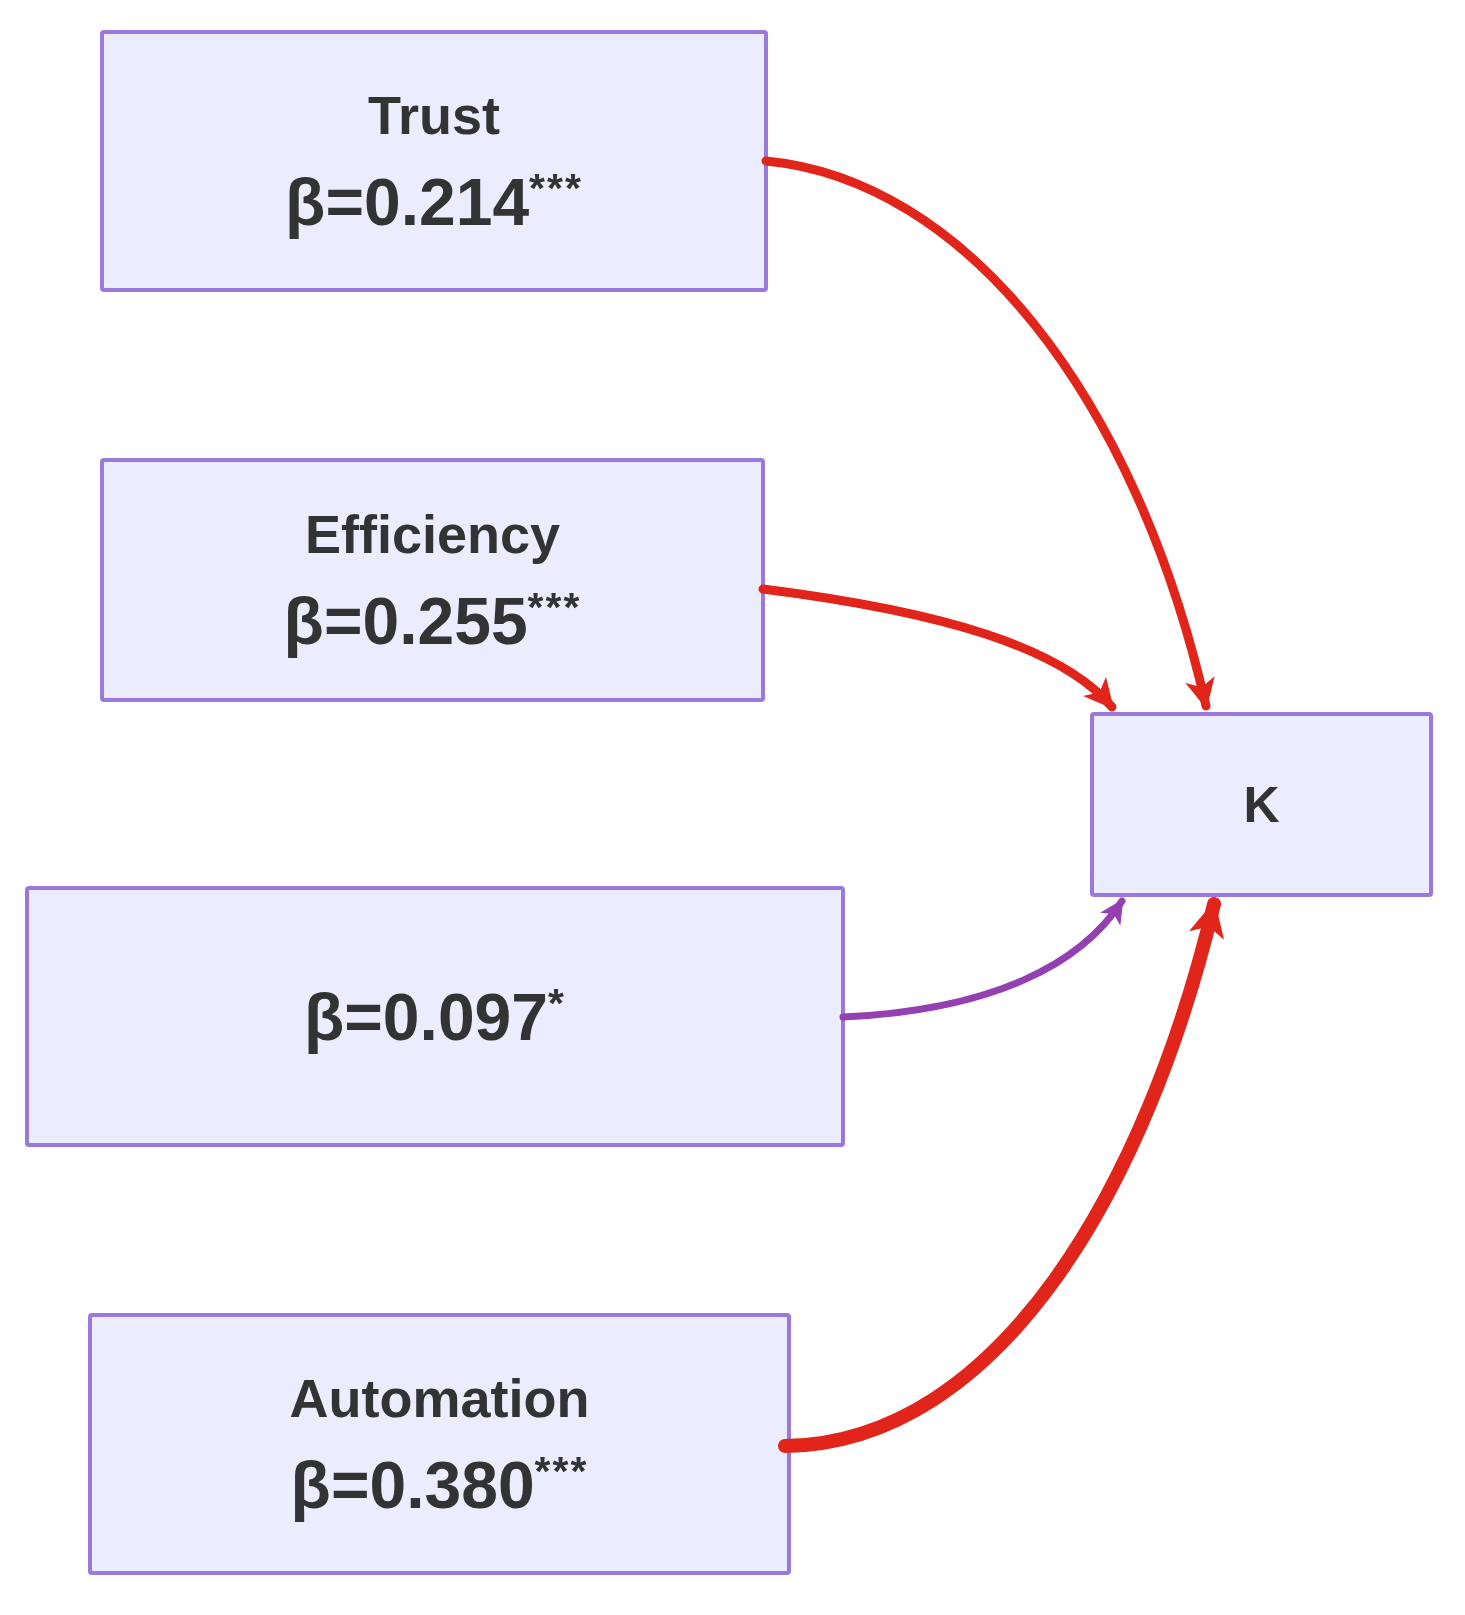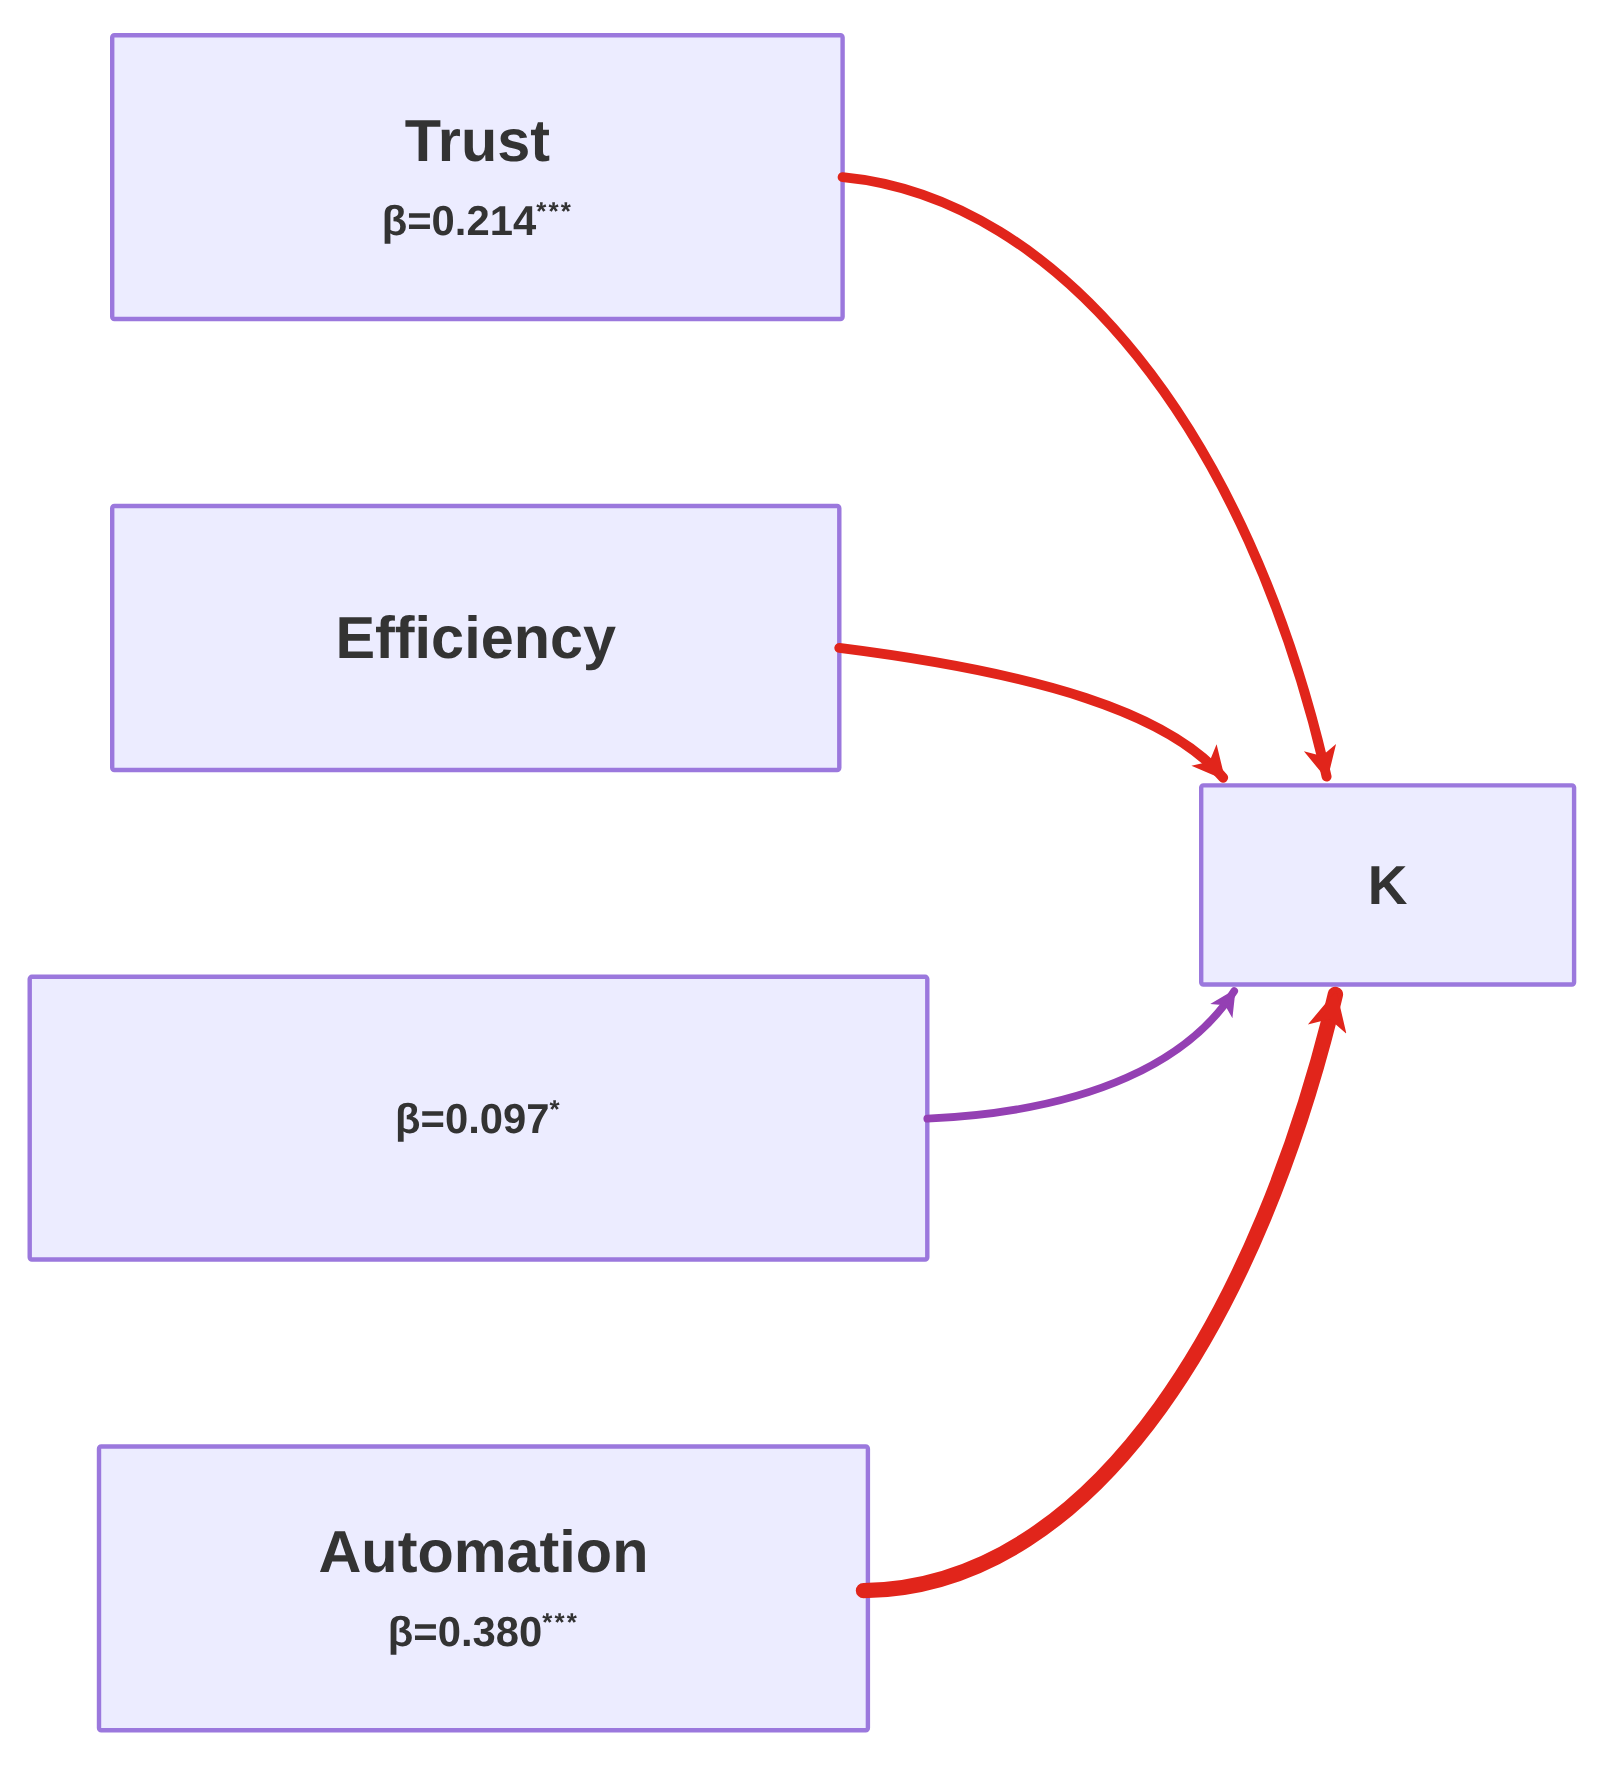--- a/index.html
+++ b/index.html
@@ -32,21 +32,21 @@
     z-index: 1;
     color: var(--text, #333333);
   }
   .node-label {
     font-size: 54px;
     font-weight: 700;
     line-height: 1;
     white-space: nowrap;
   }
   .node-beta {
-    font-size: 38px;
+    font-size: 66px;
     font-weight: 700;
     line-height: 1;
     white-space: nowrap;
   }
   .node-beta .stars {
     font-size: 0.62em;
     vertical-align: super;
     letter-spacing: 2px;
   }
   .node-k-label {
@@ -88,20 +88,21 @@
     <path d="M 785 1446 C 1000 1443, 1147 1185, 1214 904" fill="none" stroke-width="14" stroke-linecap="round" marker-end="url(#arrow-red-big)" stroke="#e1251b"></path>
   </svg>
 
   <div class="node node-trust">
     <div class="node-label">Trust</div>
     <div class="node-beta"><span>β=0.214</span><span class="stars">***</span></div>
   </div>
 
   <div class="node node-efficiency">
     <div class="node-label">Efficiency</div>
+    <div class="node-beta"><span>β=0.255</span><span class="stars">***</span></div>
   </div>
 
   <div class="node node-confidentiality">
     <div class="node-beta"><span>β=0.097</span><span class="stars">*</span></div>
   </div>
 
   <div class="node node-automation">
     <div class="node-label">Automation</div>
     <div class="node-beta"><span>β=0.380</span><span class="stars">***</span></div>
   </div>

